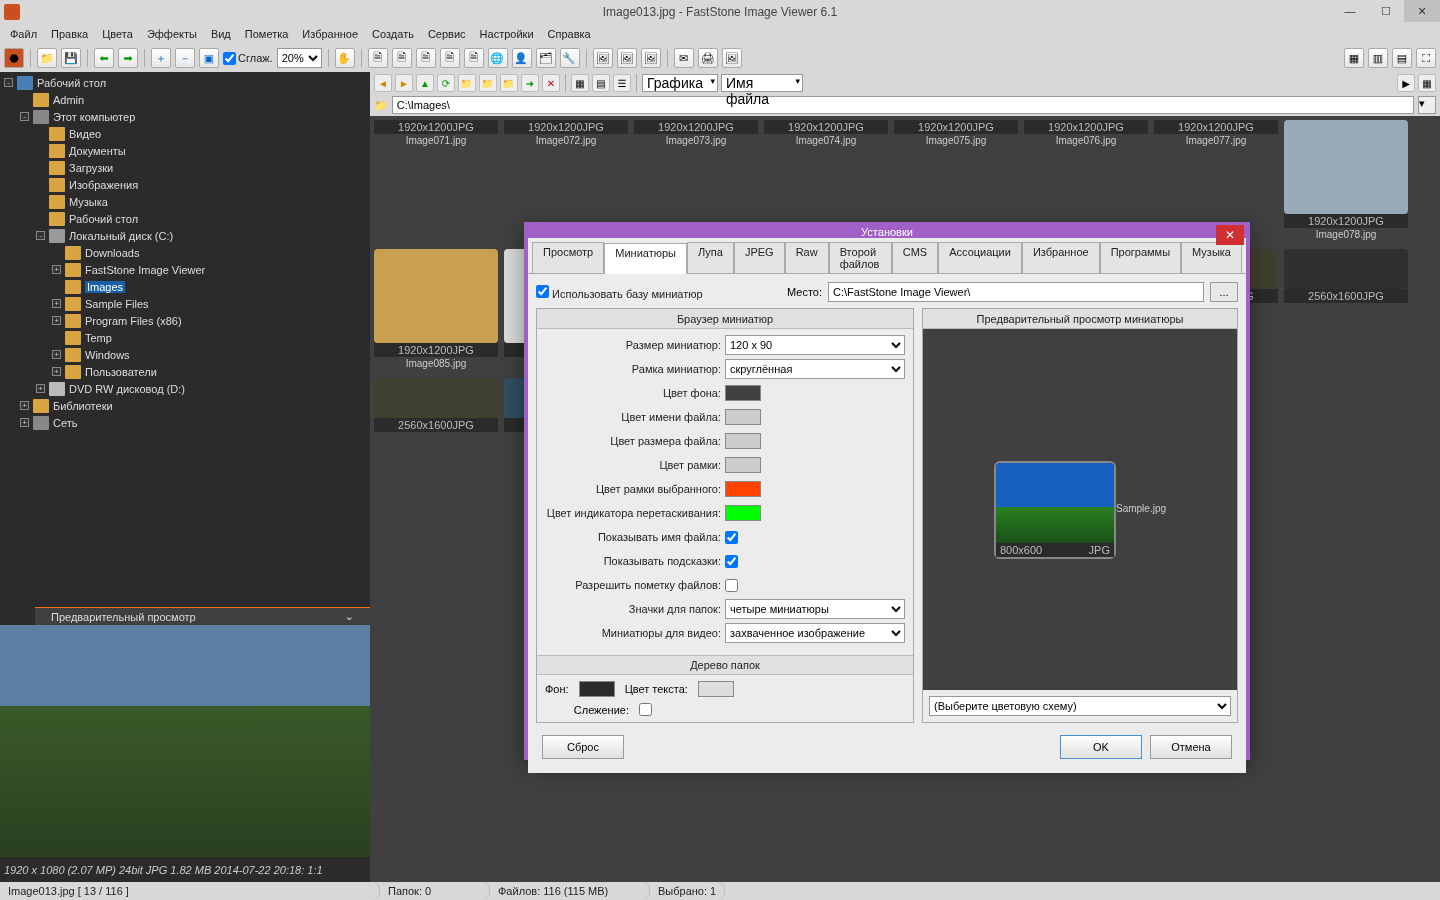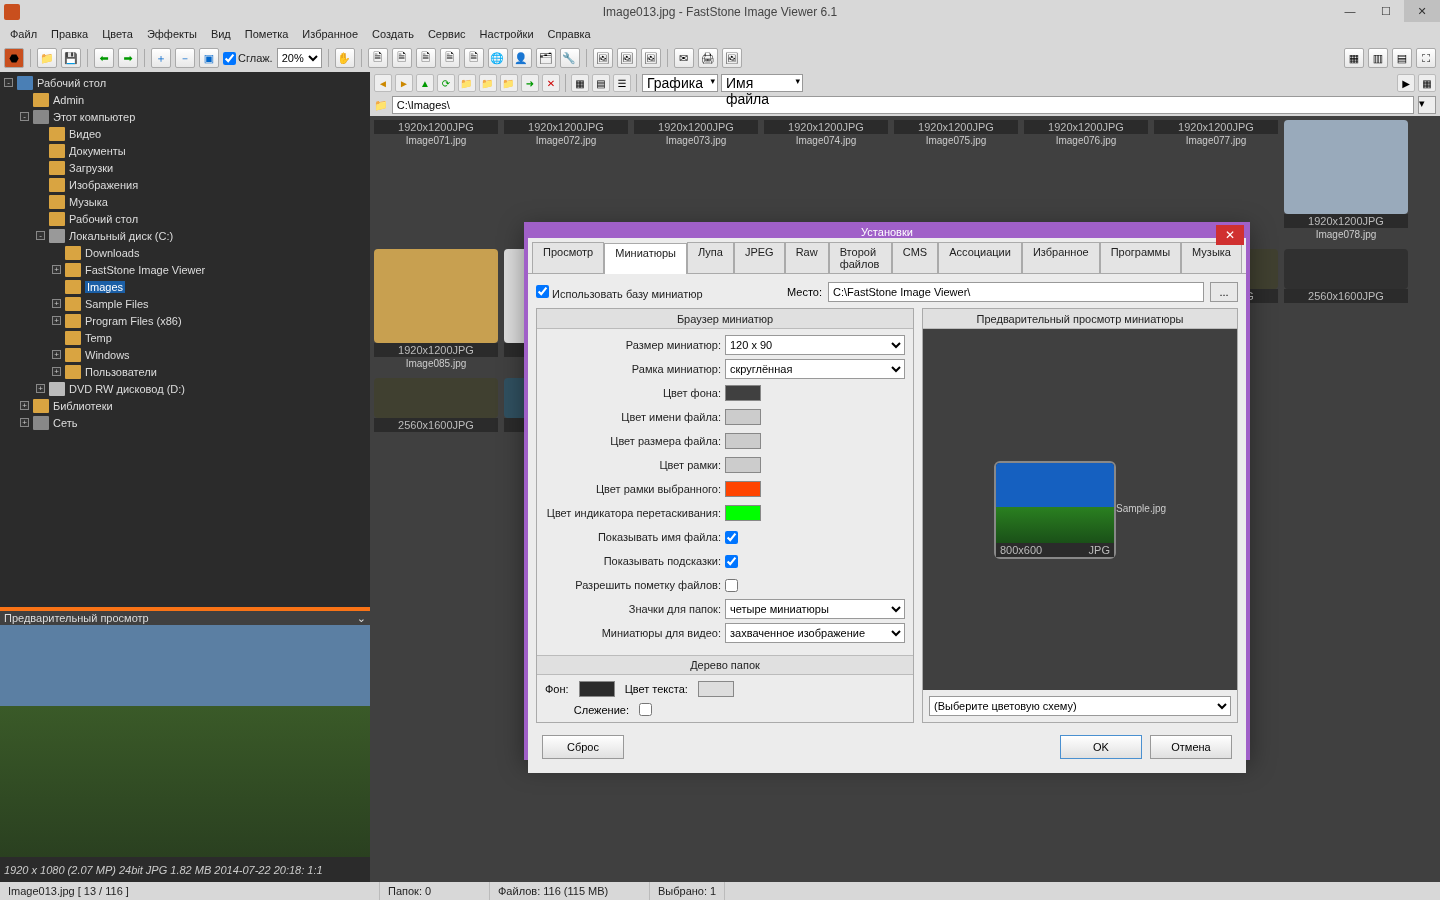--- a/index.html
+++ b/index.html
@@ -37,21 +37,21 @@
 .tree-toggle.blank { border:none; background:none; }
 .tree-icon { width:16px; height:14px; background:#d9a441; border-radius:1px; }
 .tree-icon.desktop{background:#4a7fb5;}
 .tree-icon.computer{background:#888;}
 .tree-icon.drive{background:#999;}
 .tree-icon.dvd{background:#bbb;}
 .tree-node.selected .tree-label{ background:#1b5fa6; color:#fff; padding:0 2px; }
 .i0{padding-left:2px;}.i1{padding-left:18px;}.i2{padding-left:34px;}.i3{padding-left:50px;}
 
 
-.preview-title{ height:18px; background:#404040; color:#ddd; padding:0 4px; display:flex; align-items:center; justify-content:space-between; border-top:4px solid #f97316; }
+.preview-title{ height:18px; background:#404040; color:#ddd; padding:0 16px; display:flex; align-items:center; justify-content:space-between; border-top:1px solid #f97316;margin-left:35px; }
 .preview-img{ height:232px; background:linear-gradient(to bottom,#5b7fa3 0%,#5b7fa3 35%,#3a5a28 35%,#2a4020 100%); position:relative; }
 .preview-info{ height:25px; background:#2b2b2b; color:#ccc; font-size:10px; display:flex; align-items:center; gap:6px; padding:12px 4px;font-style:italic; }
 
 
 .navbar { height:22px; background:#d8d8d8; display:flex; align-items:center; padding:0 4px; gap:3px; }
 .nav-btn { width:18px; height:18px; border:1px solid #bbb; background:#eee; border-radius:2px; cursor:pointer; display:flex; align-items:center; justify-content:center; font-size:10px; }
 .nav-sel { height:18px; border:1px solid #999; background:#fff; padding:0 14px 0 4px; font-size:14px; position:relative; }
 .nav-sel::after{content:"▾"; position:absolute; right:2px; top:1px; font-size:9px;}
 .addrbar { height:22px; background:#d8d8d8; display:flex; align-items:center; padding:0 4px; gap:4px; }
 .addr-input { flex:1; height:18px; border:1px solid #999; background:#fff; padding:0 4px; display:flex; align-items:center; }
@@ -59,21 +59,21 @@
 
 
 .thumbs { flex:1; overflow:auto; padding:4px; display:flex; flex-wrap:wrap; gap:6px; align-content:flex-start; }
 .thumb { width:124px; display:flex; flex-direction:column; align-items:center; }
 .thumb-info{ width:124px; height:14px; background:#2b2b2b; color:#bbb; font-size:9px; display:flex; justify-content:center; padding:0 4px; align-items:center; }
 .thumb-name{ color:#ccc; font-size:10px; text-align:center; padding:1px 0 3px; }
 .thumb-img{ width:124px; height:94px; background:#555; border-radius:4px; }
 
 
 .statusbar { height:18px; background:#d8d8d8; display:flex; align-items:center; color:#222; font-size:11px; }
-.status-cell { padding:0 8px; border-right:1px solid #bbb; height:100%; display:flex; align-items:center; }
+.status-cell { padding:0 8px; border-right:1px solid #bbb; height:100%; display:flex; align-items:center;border-radius:8px; }
 
 
 .dialog { position:absolute; left:524px; top:222px; width:726px; height:538px; background:#ececec; border:4px solid #a060c8; box-shadow:0 6px 24px rgba(0,0,0,.4); display:flex; flex-direction:column; }
 .dlg-title { height:22px; background:#a060c8; color:#fff; display:flex; align-items:center; justify-content:center; position:relative; font-size:12px; }
 .dlg-close { position:absolute; right:2px; top:-1px; width:28px; height:20px; background:#d03030; color:#fff; display:flex; align-items:center; justify-content:center; cursor:pointer; font-size:12px; }
 .dlg-tabs { display:flex; background:#ececec; padding:4px 4px 0; gap:0; }
 .dlg-tab { padding:3px 10px; border:1px solid #aaa; border-bottom:none; background:#e4e4e4; color:#222; cursor:pointer; font-size:11px; }
 .dlg-tab.active { background:#fff; position:relative; top:1px; }
 .dlg-body { flex:1; background:#ececec; border-top:1px solid #aaa; padding:8px; display:flex; flex-direction:column; gap:6px; }
 .dlg-row { display:flex; align-items:center; gap:6px; }

